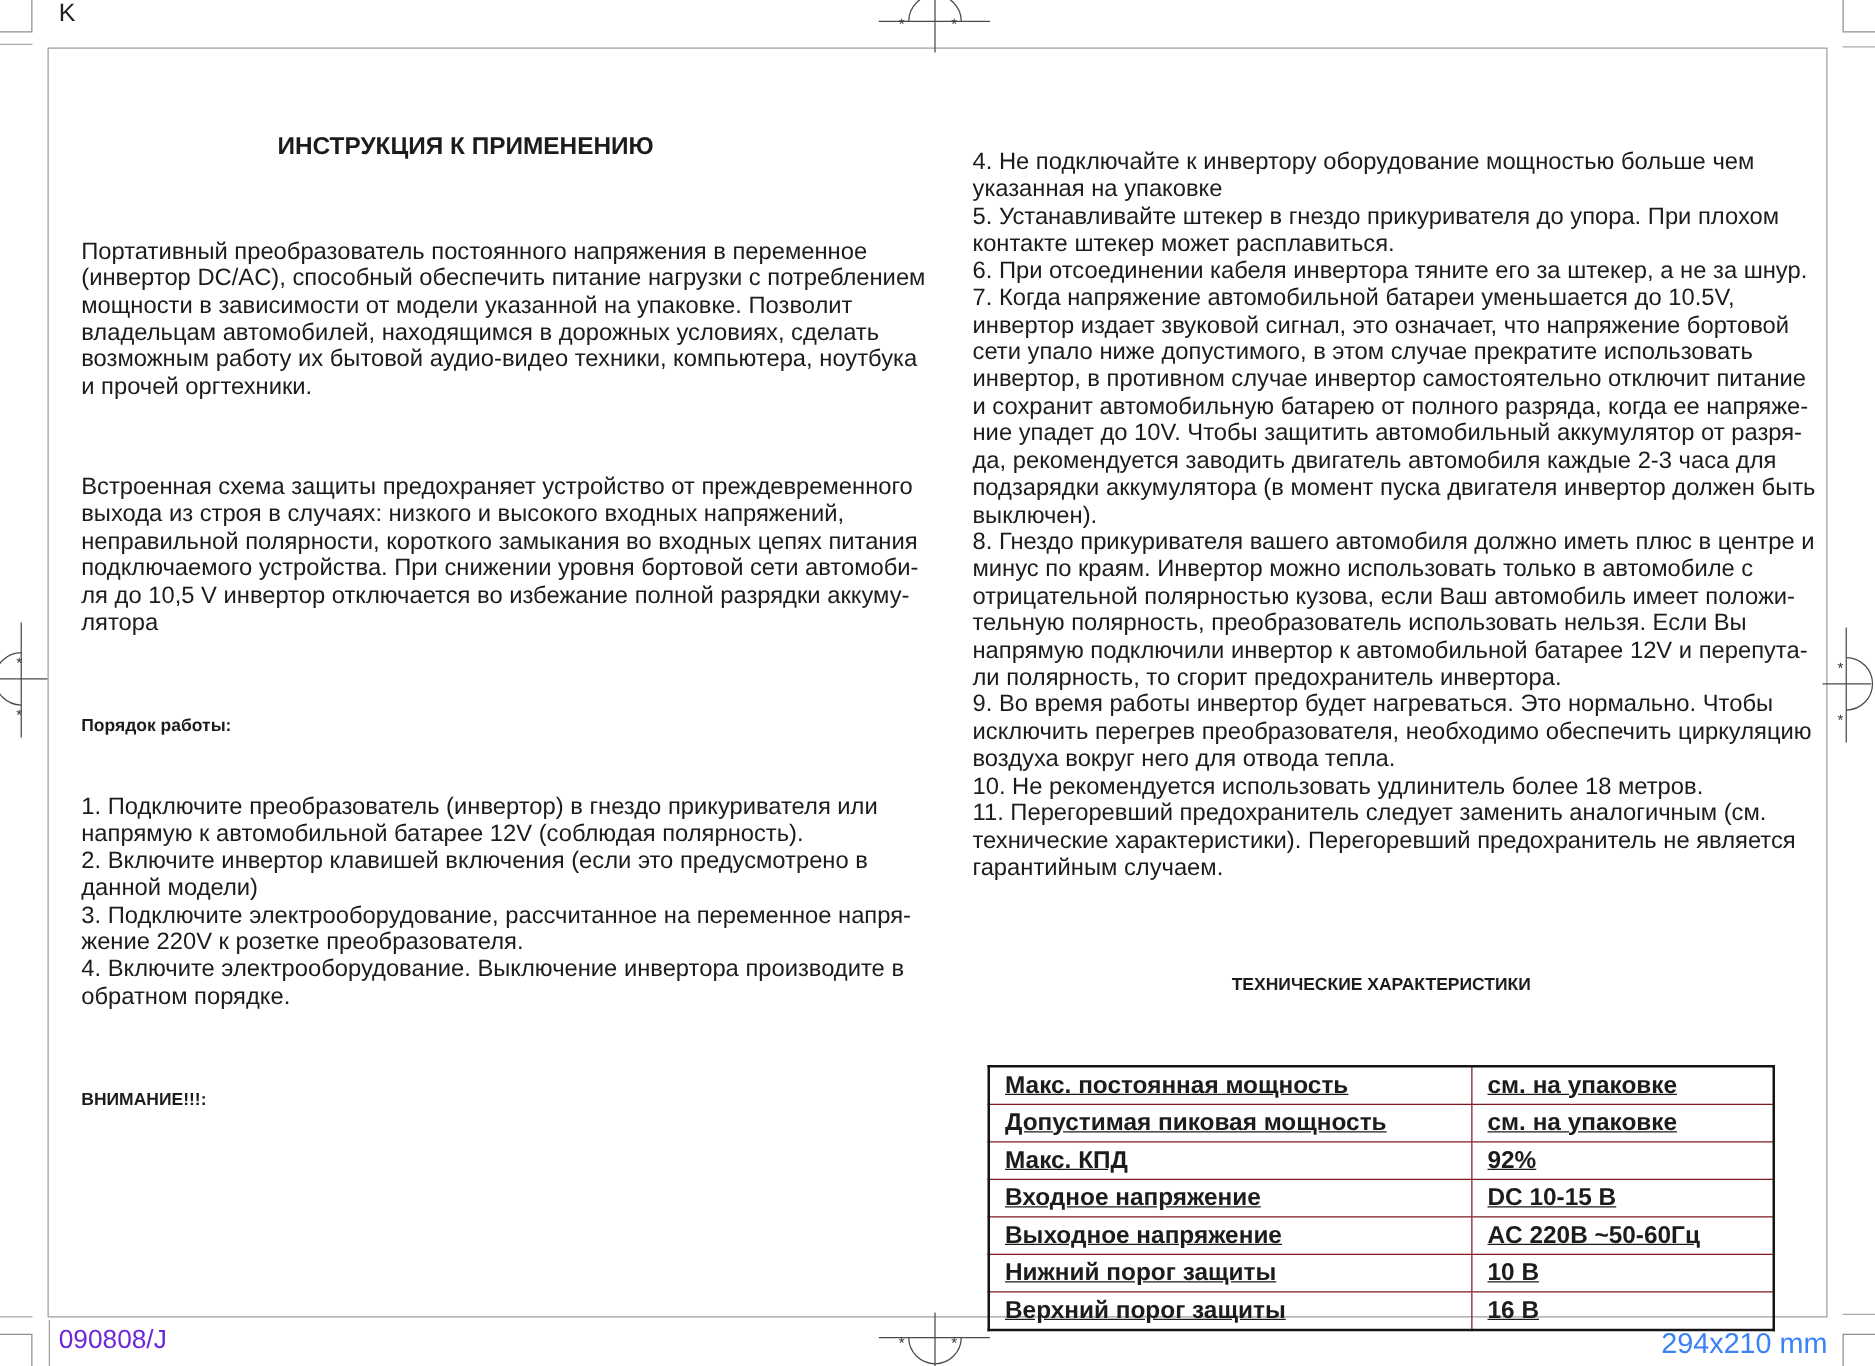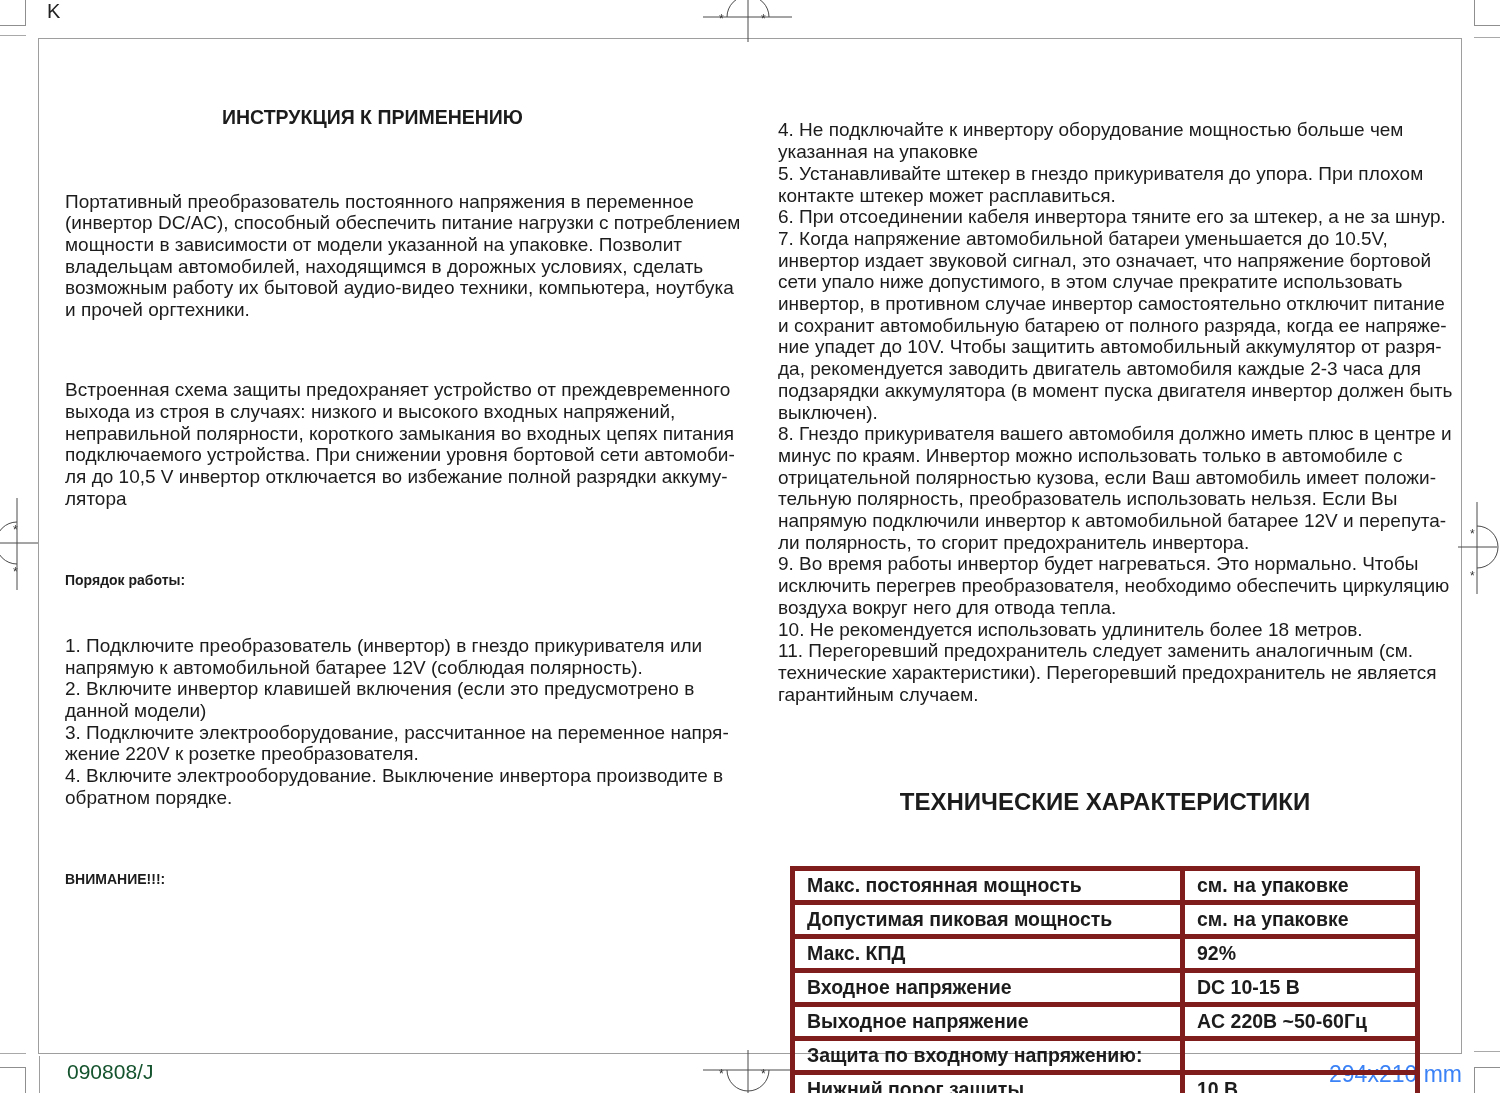--- a/index.html
+++ b/index.html
@@ -17,44 +17,44 @@
   .corner-bl{left:-14px;bottom:-14px;}
   .corner-br{right:-14px;bottom:-14px;}
   .cut-line{position:absolute;height:1px;width:26px;background:#a9a9a9;}
   .cut-tl{left:0;top:35px;}
   .cut-tr{right:0;top:37px;}
   .cut-bl{left:0;top:1053px;}
   .cut-br{right:0;top:1051px;}
   .footer-divider{position:absolute;left:39px;top:1056px;width:1px;height:37px;background:#9e9e9e;}
 
   .corner-letter{position:absolute;left:47px;top:0px;font-size:20px;color:#222;}
-  .footer-left{position:absolute;left:47px;top:1060px;font-size:21px;color:#14532d;margin-left:20px;}
+  .footer-left{position:absolute;left:47px;top:1060px;font-size:21px;color:#6d28d9;}
   .footer-right{position:absolute;right:38px;top:1061px;font-size:23px;color:#3b82f6;}
 
   .col{position:absolute;font-size:19px;line-height:21.7px;white-space:pre;}
   .col-left{left:65px;top:64px;width:680px;}
   .col-right{left:778px;top:76px;width:668px;}
 
   .doc-title{font-weight:bold;font-size:19.5px;text-align:center;width:615px;margin:0 0 18px 0;}
   .model-heading{font-weight:bold;font-size:19.5px;margin:0;}
   .para{margin:0;}
   .para + .para{margin-top:15px;}
   .section-heading{font-weight:bold;font-size:14px;margin:17px 0 0 0;}
 
   .specs-heading{
-    font-weight:bold;font-size:24px;text-align:center;
-    width:630px;margin:42px 0 10px 12px;
+    font-weight:bold;font-size:14px;text-align:center;
+    width:630px;margin:28px 0 10px 12px;
   }
   table.specs{
     border-collapse:collapse;width:630px;margin-left:12px;
     border:2px solid #141414;table-layout:fixed;
   }
   table.specs td{
-    border:5px solid #7f1d1d;font-weight:bold;font-size:19.5px;
-    height:29px;padding:0 0 0 12px;vertical-align:middle;white-space:pre;
+    border:1px solid #7f1d1d;font-weight:bold;font-size:19.5px;
+    height:29px;padding:0 0 0 12px;vertical-align:middle;white-space:pre;text-decoration:underline;
   }
   td.spec-label{width:373px;}
   td.spec-value{}
 
   .marks-overlay{position:absolute;left:0;top:0;width:1500px;height:1093px;pointer-events:none;}
 </style>
 </head>
 <body>
 
 <div class="corner-box corner-tl"></div>
@@ -176,24 +176,20 @@
       </tr>
       <tr>
         <td class="spec-label">Входное напряжение</td>
         <td class="spec-value">DC 10-15 В</td>
       </tr>
       <tr>
         <td class="spec-label">Выходное напряжение</td>
         <td class="spec-value">AC 220В ~50-60Гц</td>
       </tr>
       <tr>
-        <td class="spec-label">Защита по входному напряжению:</td>
-        <td class="spec-value"></td>
-      </tr>
-      <tr>
         <td class="spec-label">Нижний порог защиты</td>
         <td class="spec-value">10 В</td>
       </tr>
       <tr>
         <td class="spec-label">Верхний порог защиты</td>
         <td class="spec-value">16 В</td>
       </tr>
       
     </tbody>
   </table>

